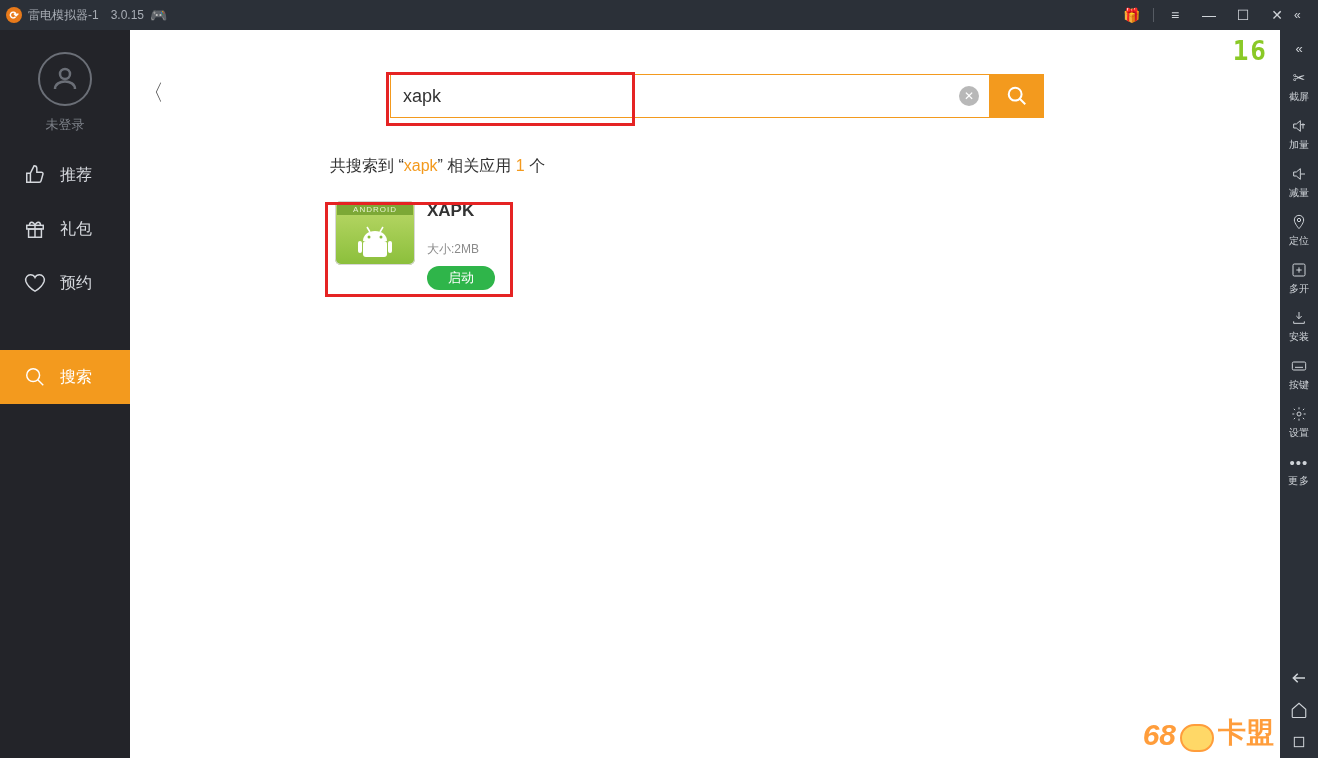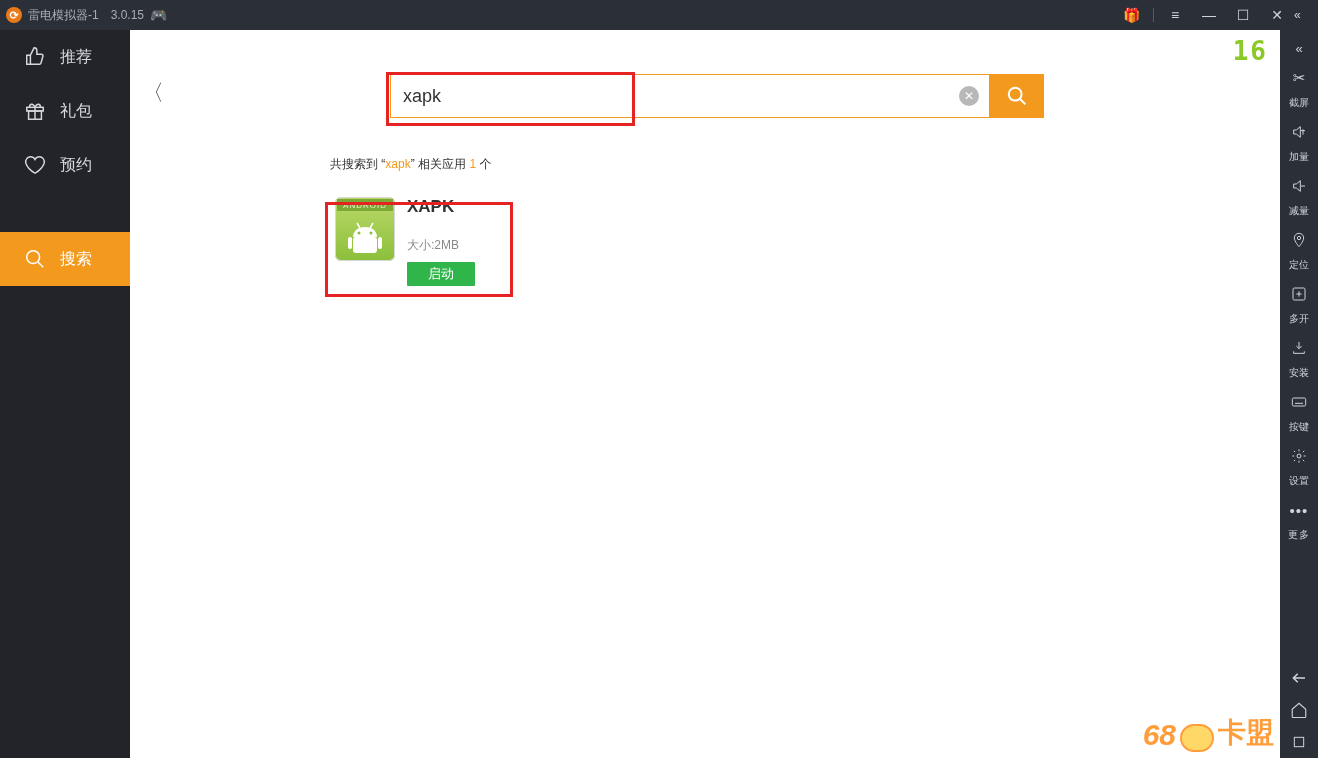--- a/index.html
+++ b/index.html
@@ -38,45 +38,45 @@
 .search-wrap { display:flex; align-items:center; margin: 30px 0 0 260px; }
 .search-box { width: 600px; height: 44px; border: 1px solid #f39a1e; display:flex; align-items:center; position:relative; }
 .search-input { flex:1; height:100%; border:none; outline:none; font-size:18px; padding:0 12px; color:#333; }
 .clear-btn { width:20px; height:20px; border-radius:50%; background:#b8b8b8; color:#fff; display:flex; align-items:center; justify-content:center; margin-right:10px; cursor:pointer; font-size:12px; }
 .search-btn { width: 54px; height: 44px; background:#f39a1e; display:flex; align-items:center; justify-content:center; cursor:pointer; }
 .search-btn svg { stroke:#fff; fill:none; stroke-width:2.2; }
 .hl-red { position:absolute; border:3px solid #e52323; pointer-events:none; }
 .hl1 { top:42px; left:256px; width:249px; height:54px; }
 .hl2 { top:172px; left:195px; width:188px; height:95px; }
 
-.result-line { margin: 38px 0 0 200px; font-size: 12px; color:#333; }
+.result-line { margin: 38px 0 0 200px; font-size: 16px; color:#333; }
 .result-line .orange { color:#f39a1e; }
 
 .app-card { display:flex; margin: 24px 0 0 205px; }
-.app-icon { width:60px; height:64px; border-radius:6px; background:linear-gradient(#bcd96a,#8bbf3b); position:relative; overflow:hidden; box-shadow:0 0 0 1px #d7d7d7 inset; }
+.app-icon { width:80px; height:64px; border-radius:6px; background:linear-gradient(#bcd96a,#8bbf3b); position:relative; overflow:hidden; box-shadow:0 0 0 1px #d7d7d7 inset; }
 .app-icon .droid { position:absolute; bottom:4px; left:50%; transform:translateX(-50%); width:42px; height:40px; }
 .app-icon .tag { position:absolute; top:2px; left:2px; right:2px; height:12px; background:#7ca836; color:#e8f2d0; font-size:8px; letter-spacing:1px; display:flex; align-items:center; justify-content:center; }
 .app-meta { margin-left:12px; }
 .app-name { font-size:17px; font-weight:600; color:#333; }
 .app-size { font-size:12px; color:#8a8a8a; margin-top:20px; }
-.launch-btn { width:68px; height:24px; border-radius:1px; background:#2fb54a; color:#fff; font-size:13px; display:flex; align-items:center; justify-content:center; margin-top:8px; cursor:pointer; }
+.launch-btn { width:68px; height:24px; border-radius:12px; background:#2fb54a; color:#fff; font-size:13px; display:flex; align-items:center; justify-content:center; margin-top:8px; cursor:pointer; }
 
 .corner-16 { position:absolute; top:6px; right:12px; color:#8ac926; font-size:26px; font-weight:600; letter-spacing:2px; font-family:monospace; }
 
 .watermark { position:absolute; right:6px; bottom:6px; display:flex; align-items:flex-end; gap:4px; opacity:0.85; }
 .wm-num { color:#ff8c1a; font-size:30px; font-weight:700; font-style:italic; }
 .wm-face { width:34px; height:28px; border-radius:50%/60%; background:#ffd24d; position:relative; border:2px solid #ff8c1a; }
 .wm-txt { color:#ff8c1a; font-size:28px; font-weight:700; }
 
 
 .right-bar { width: 38px; background:#2b3038; display:flex; flex-direction:column; align-items:center; padding-top:4px; color:#cfd3d8; }
 .rb-collapse { height:28px; width:100%; display:flex; align-items:center; justify-content:center; font-size:13px; cursor:pointer; }
 .rb-item { width:100%; display:flex; flex-direction:column; align-items:center; justify-content:center; padding:6px 0 6px 0; cursor:pointer; }
 .rb-item .ic { height:20px; display:flex; align-items:center; justify-content:center; font-size:15px; }
-.rb-item .lab { font-size:10px; color:#cfd3d8; margin-top:8px; }
+.rb-item .lab { font-size:10px; color:#cfd3d8; margin-top:2px; }
 .rb-item svg { stroke:#cfd3d8; fill:none; stroke-width:1.5; }
 .rb-dots { padding:6px 0; font-size:11px; letter-spacing:1px; }
 .rb-spacer { flex:1; }
 </style>
 </head>
 <body>
 
 <div class="titlebar">
   <div class="brand-icon">⟳</div>
   <span class="title">雷电模拟器-1</span>
@@ -88,20 +88,29 @@
   <div class="win-btn">≡</div>
   <div class="win-btn">—</div>
   <div class="win-btn">☐</div>
   <div class="win-btn">✕</div>
   <div class="chev">«</div>
 </div>
 
 <div class="main-row">
 
   <div class="sidebar">
+    <div class="avatar-box">
+      <div class="avatar">
+        <svg viewBox="0 0 24 24">
+            <circle cx="12" cy="8" r="4"></circle>
+            <path d="M4 20c0-4 4-6 8-6s8 2 8 6"></path>
+          </svg>
+      </div>
+      <div class="avatar-label">未登录</div>
+    </div>
 
     <div class="nav-item">
       <span class="nav-icon">
           <svg viewBox="0 0 24 24">
             <path d="M7 10v10H3V10zM7 10l4-8c1.5 0 3 1 3 3v4h5c1 0 2 1 1.7 2l-2 7c-.2 1-1 2-2 2H7"></path>
           </svg>
         </span>
       <span>推荐</span>
     </div>
     <div class="nav-item">

